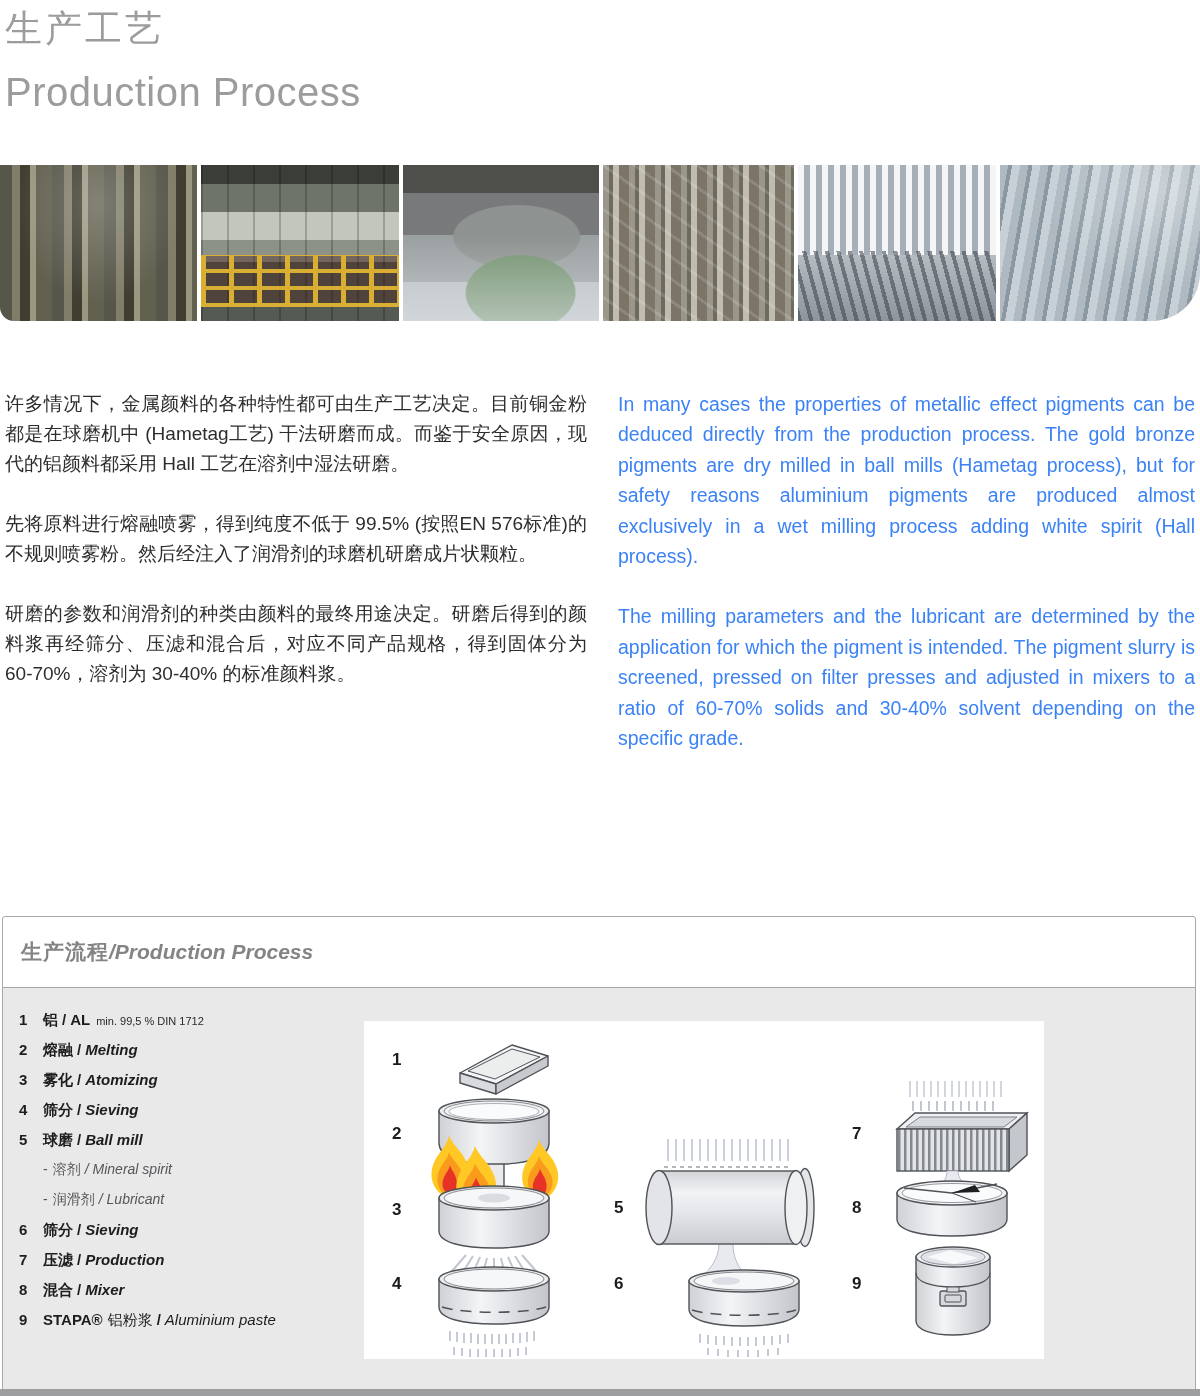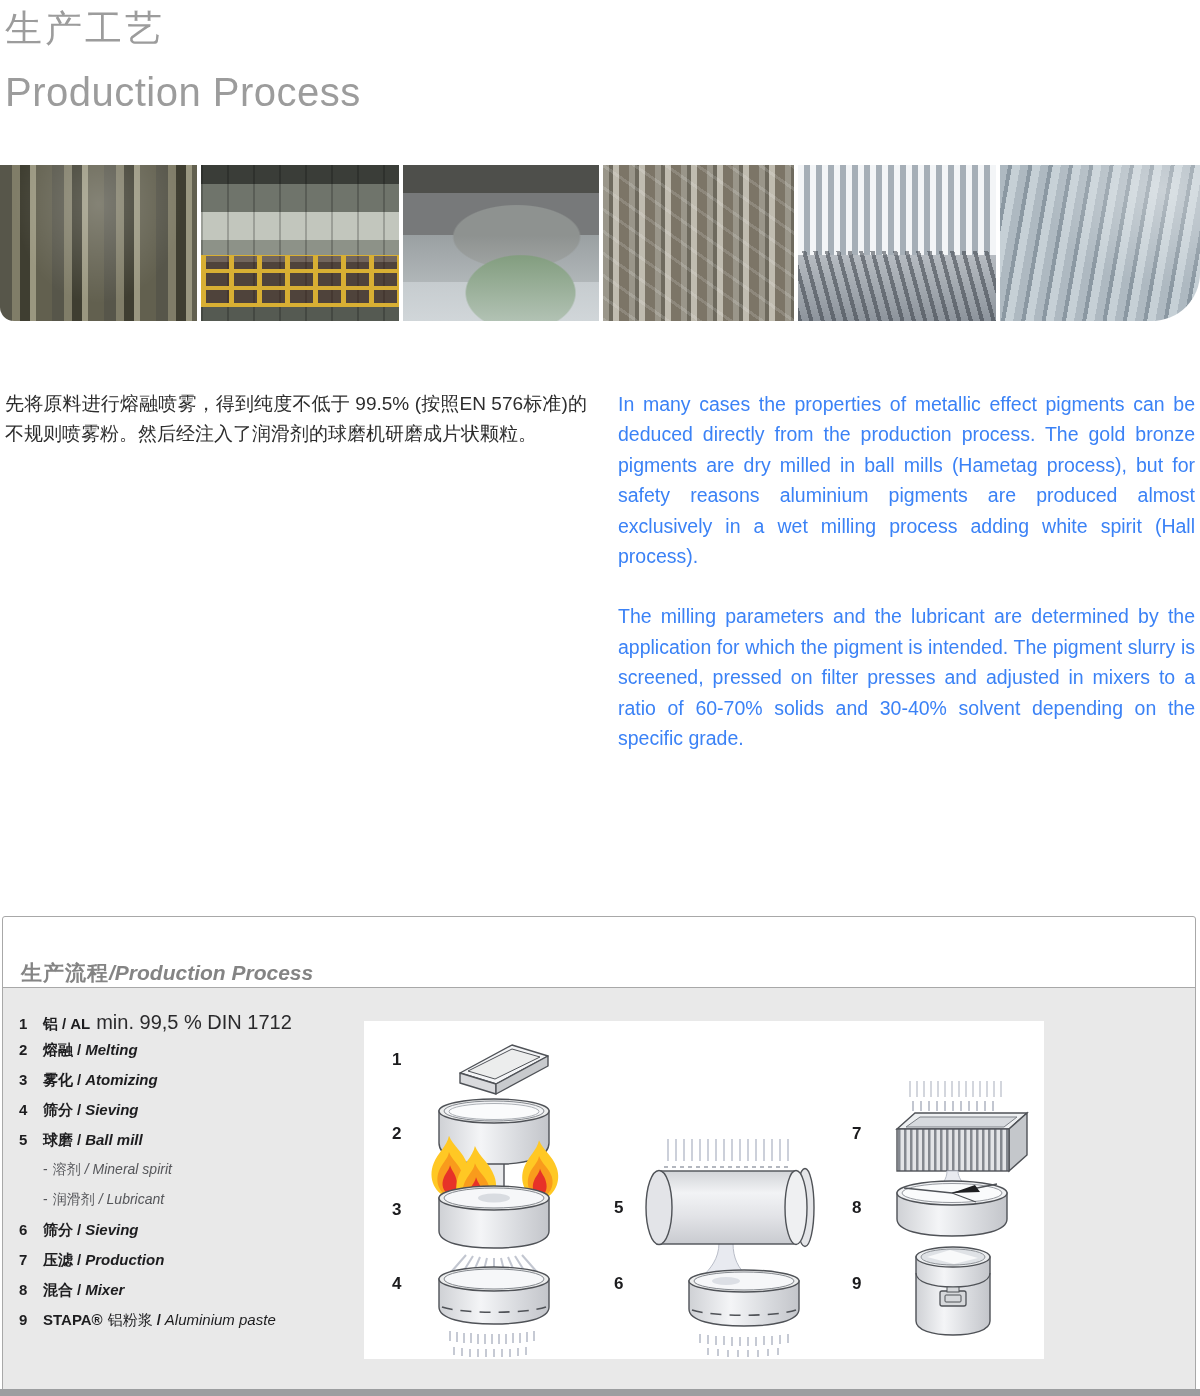--- a/index.html
+++ b/index.html
@@ -54,35 +54,35 @@
   .col{box-sizing:border-box;}
   .col-zh{width:582px;margin-right:31px;}
   .col-en{width:577px;}
   .col p{margin:0 0 30px 0;text-align:justify;}
   .col p:last-child{margin-bottom:0;}
   .col-zh p{font-size:19px;line-height:30px;color:#2d2d2d;}
   .col-en p{font-size:19.5px;line-height:30.4px;color:#3b82f6;}
   
   .panel{position:absolute;left:2px;top:916px;width:1194px;height:480px;box-sizing:border-box;
     border:1px solid #a8a8a8;border-radius:3px 3px 0 0;background:#e9e9e9;}
-  .panel-head{height:70px;background:#fff;border-bottom:1px solid #a8a8a8;display:flex;align-items:flex-end;
+  .panel-head{height:70px;background:#fff;border-bottom:1px solid #a8a8a8;display:flex;align-items:center;
     padding-left:18px;border-radius:3px 3px 0 0;}
   .panel-title{font-size:21px;color:#848484;font-weight:bold;}
   .panel-title .pt-zh{font-style:normal;letter-spacing:1px;}
   .panel-title .pt-sep,.panel-title .pt-en{font-style:italic;}
   .page-bottom{position:absolute;left:0;right:0;bottom:0;height:7px;background:#9c9ea0;}
   
   .flow-list{position:absolute;left:16px;top:94px;font-size:15px;color:#1d1d1f;}
   .fl-row{display:flex;align-items:baseline;height:30px;white-space:nowrap;}
   .fl-num{width:24px;font-weight:bold;flex:0 0 24px;}
   .fl-zh{font-weight:bold;}
   .fl-sep{font-weight:bold;margin:0 4px;}
   .fl-en{font-weight:bold;font-style:italic;}
   .fl-en.upright{font-style:normal;}
-  .fl-note{margin-left:6px;font-weight:normal;font-size:20px;color:#2a2a2c;}
+  .fl-note{margin-left:6px;font-weight:normal;font-size:11px;color:#2a2a2c;}
   .fl-brand{font-weight:bold;margin-right:5px;text-align:center;}
   .fl-zh.reg{font-weight:normal;}
   .fl-en.reg{font-weight:normal;}
   .fl-sub{display:flex;align-items:baseline;height:30px;margin-left:24px;color:#55565a;font-size:14px;white-space:nowrap;}
   .fl-sub .sub-prefix{margin-right:5px;}
   .fl-sub .sub-zh{font-style:normal;}
   .fl-sub .sub-sep{margin:0 4px;font-style:italic;}
   .fl-sub .sub-en{font-style:italic;}
   
   .diagram-box{position:absolute;left:361px;top:104px;width:680px;height:338px;background:#ffffff;}
@@ -101,21 +101,23 @@
   <div class="photo photo1" aria-label="atomizing-towers-machinery"></div>
   <div class="photo photo2" aria-label="ball-mill-cylinder-with-yellow-railing"></div>
   <div class="photo photo3" aria-label="vibrating-sieve-machine"></div>
   <div class="photo photo4" aria-label="process-piping-installation"></div>
   <div class="photo photo5" aria-label="filter-press-cloths-hanging"></div>
   <div class="photo photo6" aria-label="stacked-filter-press-plates"></div>
 </div>
 
 <div class="columns">
   <div class="col col-zh">
+    <p>许多情况下，金属颜料的各种特性都可由生产工艺决定。目前铜金粉都是在球磨机中 (Hametag工艺) 干法研磨而成。而鉴于安全原因，现代的铝颜料都采用 Hall 工艺在溶剂中湿法研磨。</p>
     <p>先将原料进行熔融喷雾，得到纯度不低于 99.5% (按照EN 576标准)的不规则喷雾粉。然后经注入了润滑剂的球磨机研磨成片状颗粒。</p>
+    <p>研磨的参数和润滑剂的种类由颜料的最终用途决定。研磨后得到的颜料浆再经筛分、压滤和混合后，对应不同产品规格，得到固体分为 60-70%，溶剂为 30-40% 的标准颜料浆。</p>
   </div>
   <div class="col col-en">
     <p>In many cases the properties of metallic effect pigments can be deduced directly from the production process. The gold bronze pigments are dry milled in ball mills (Hametag process), but for safety reasons aluminium pigments are produced almost exclusively in a wet milling process adding white spirit (Hall process).</p>
     <p>The milling parameters and the lubricant are determined by the application for which the pigment is intended. The pigment slurry is screened, pressed on filter presses and adjusted in mixers to a ratio of 60-70% solids and 30-40% solvent depending on the specific grade.</p>
   </div>
 </div>
 
 <div class="panel">
   <div class="panel-head">
     <div class="panel-title">

